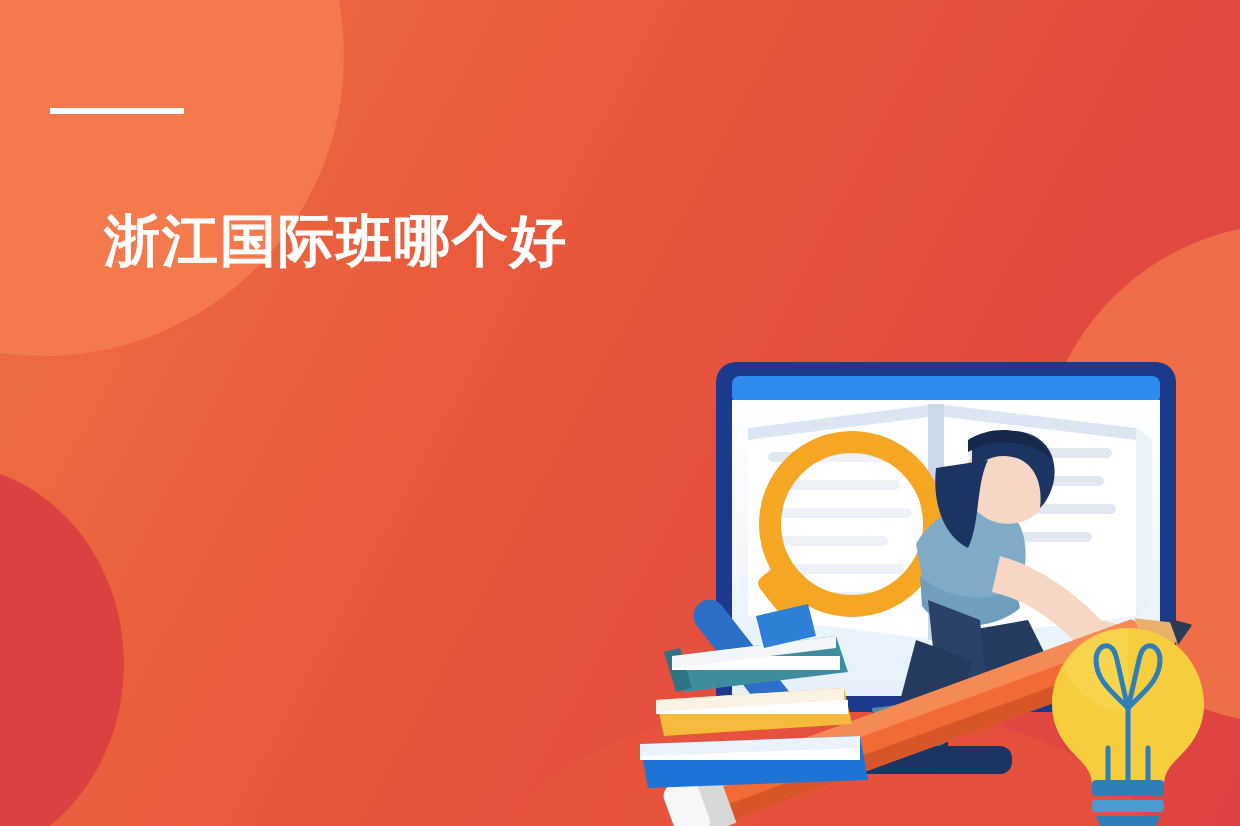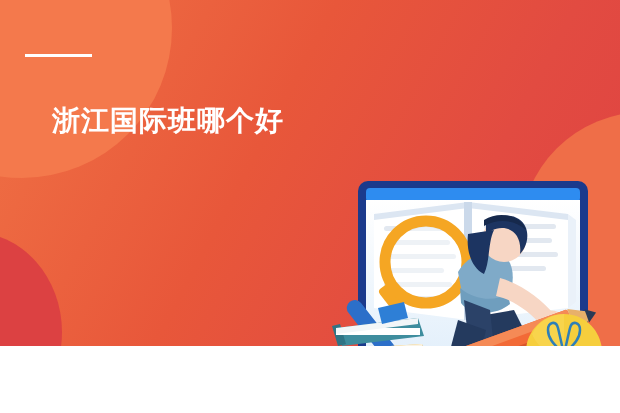--- a/index.html
+++ b/index.html
@@ -7,21 +7,21 @@
     padding: 0;
     background: #ffffff;
   }
   body {
     font-family: "DejaVu Sans", "Liberation Sans", sans-serif;
   }
 
   #poster {
     position: relative;
     width: 620px;
-    height: 346px;
+    height: 413px;
     overflow: hidden;
     background: linear-gradient(118deg, #F07245 0%, #E8573A 42%, #E24B41 72%, #DF4242 100%);
   }
 
   
   .bg-layer {
     position: absolute;
     inset: 0;
     overflow: hidden;
   }

